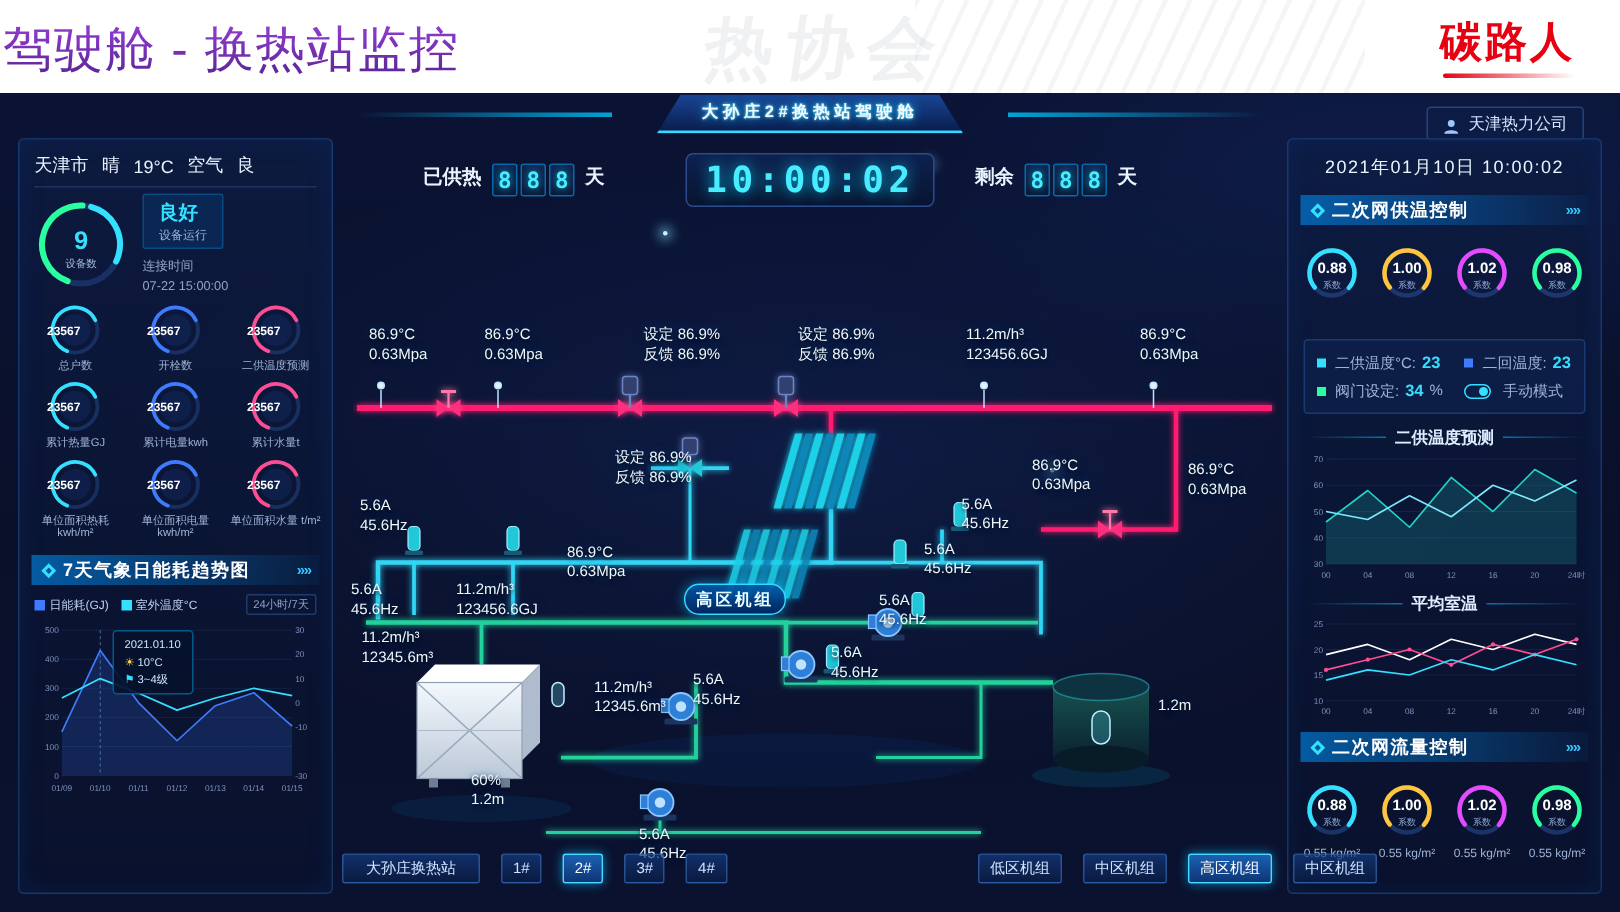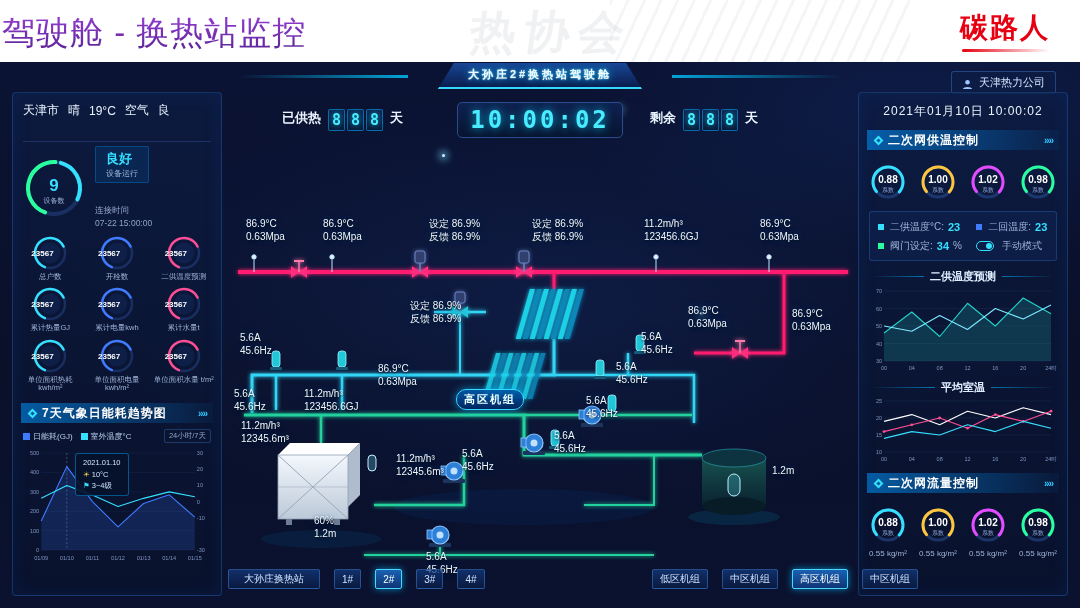--- a/index.html
+++ b/index.html
@@ -56,29 +56,29 @@
     background:linear-gradient(180deg,rgba(13,28,66,.78),rgba(9,18,44,.78));
     border:1px solid rgba(45,115,205,.35);box-shadow:inset 0 0 18px rgba(0,80,180,.15)}
   #left-panel{left:12px} #right-panel{left:858px}
 
   .sec-h{position:relative;height:20px;margin:10px 8px 6px;display:flex;align-items:center;gap:6px;padding-left:8px;
     background:linear-gradient(90deg,rgba(0,150,255,.55),rgba(0,150,255,.05));
     font-size:12px;font-weight:bold;color:#fff;letter-spacing:1px}
   .sec-h::after{content:"\00BB\00BB";color:#35c8ff;margin-left:auto;padding-right:6px;font-size:10px;letter-spacing:-1px}
   .diamond{width:7px;height:7px;border:2px solid #35e0ff;transform:rotate(45deg);flex:0 0 auto}
 
-  .weather{display:flex;align-items:center;gap:9px;margin:9px 10px 0;padding-bottom:22px;font-size:12px;color:#e8f2ff;
+  .weather{display:flex;align-items:center;gap:9px;margin:9px 10px 0;padding-bottom:5px;font-size:12px;color:#e8f2ff;
     border-bottom:1px solid rgba(70,130,220,.25)}
 
   .device-row{display:flex;align-items:center;gap:10px;margin:4px 10px 2px}
   .dg{position:relative;width:62px;height:62px;flex:0 0 auto}
   .dg svg{width:62px;height:62px}
   .dg-val{position:absolute;top:19px;left:0;right:0;text-align:center;font-size:17px;font-weight:bold;color:#35e0ff}
   .dg-lab{position:absolute;top:39px;left:0;right:0;text-align:center;font-size:7px;color:#9fb3d8}
-  .status-box{background:rgba(0,140,255,.12);border:1px solid rgba(0,160,255,.3);padding:3px 10px;border-radius:2px;margin-bottom:21px;width:fit-content}
+  .status-box{background:rgba(0,140,255,.12);border:1px solid rgba(0,160,255,.3);padding:3px 10px;border-radius:2px;margin-bottom:5px;width:fit-content}
   .status-val{font-size:13px;font-weight:bold;color:#35e0ff}
   .status-lab{font-size:8px;color:#9fb3d8}
   .conn{font-size:8.5px;color:#8fa3c8;line-height:1.5}
 
   #stats-grid{display:grid;grid-template-columns:repeat(3,1fr);margin:4px 4px;row-gap:4px}
   .stat{display:flex;flex-direction:column;align-items:center}
   .s-circ{position:relative;width:38px;height:38px}
   .s-circ svg{width:38px;height:38px}
   .s-val{position:absolute;left:0;right:0;top:15px;font-size:8px;font-weight:bold;color:#fff}
   .s-lab{margin-top:1px;font-size:7.5px;color:#9fb3d8;text-align:center;line-height:1.15;max-width:66px}
@@ -96,21 +96,21 @@
 
   .datetime{text-align:center;margin-top:10px;font-size:12px;color:#eaf4ff;letter-spacing:1px}
   .g-row{display:flex;justify-content:space-around;padding:5px 4px 0}
   .gauge{display:flex;flex-direction:column;align-items:center}
   .g-circ{position:relative;width:42px;height:42px}
   .g-circ svg{width:42px;height:42px}
   .g-val{position:absolute;left:0;right:0;top:13px;text-align:center;font-size:10px;font-weight:bold;color:#fff}
   .g-lab{position:absolute;left:0;right:0;top:25px;text-align:center;font-size:6px;color:#8fa8d8}
   .g-sub{margin-top:3px;font-size:8px;color:#9fb3d8;white-space:nowrap}
 
-  .info-box{margin:8px 10px 0;padding:5px 8px;background:rgba(14,36,84,.5);border:1px solid rgba(60,130,220,.3);
+  .info-box{margin:23px 10px 0;padding:5px 8px;background:rgba(14,36,84,.5);border:1px solid rgba(60,130,220,.3);
     border-radius:3px;font-size:10px;color:#9fb3d8}
   .info-row{display:flex;align-items:center;gap:4px;height:19px}
   .info-row .v{color:#35e0ff;font-weight:bold;font-size:11px}
   .bullet{width:6px;height:6px;display:inline-block;margin-right:2px;flex:0 0 auto}
   .toggle{width:18px;height:10px;border:1px solid #35e0ff;border-radius:5px;position:relative;margin:0 4px 0 10px;cursor:pointer}
   .toggle::after{content:"";position:absolute;right:1px;top:1px;width:6px;height:6px;border-radius:50%;background:#35e0ff}
 
   .sub-t{display:flex;align-items:center;gap:6px;margin:8px 12px 2px;font-size:11px;font-weight:bold;color:#dfeeff}
   .sub-t::before,.sub-t::after{content:"";flex:1;height:1px}
   .sub-t::before{background:linear-gradient(90deg,transparent,rgba(0,180,255,.6))}

